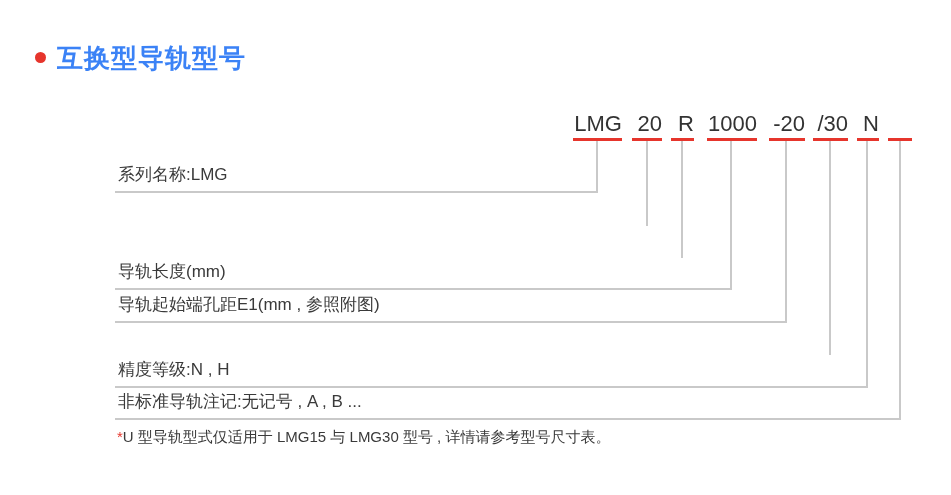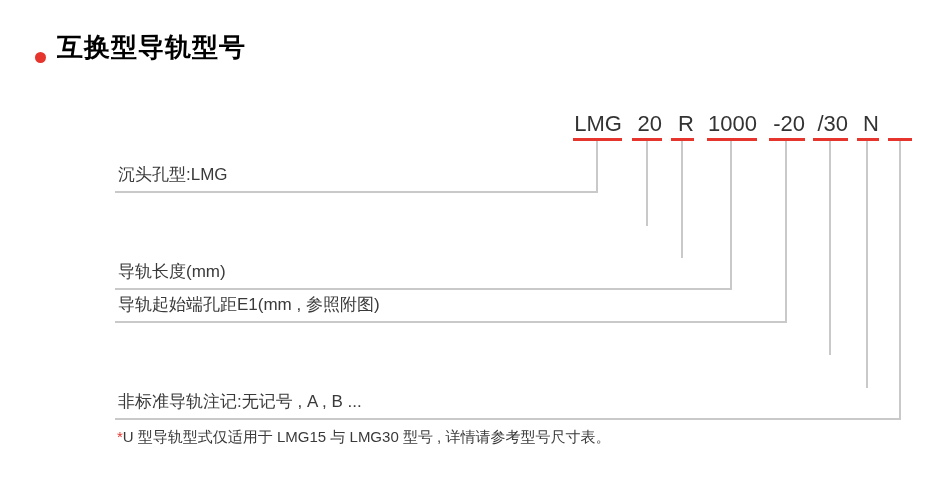--- a/index.html
+++ b/index.html
@@ -10,22 +10,22 @@
   .page{
     position:relative;width:951px;height:495px;background:#ffffff;
     font-family:"Liberation Sans","DejaVu Sans",sans-serif;color:#363636;
     overflow:hidden;
   }
   .bullet{
     position:absolute;left:35px;top:52px;width:11px;height:11px;
     border-radius:50%;background:var(--accent);
   }
   .title{
-    position:absolute;left:57px;top:30px;margin:0;
-    font-size:26px;font-weight:600;letter-spacing:1px;color:#000000;
+    position:absolute;left:57px;top:41px;margin:0;
+    font-size:26px;font-weight:600;letter-spacing:1px;color:#3b82f6;
     white-space:nowrap;
   }
   .seg{
     position:absolute;top:111px;height:27px;line-height:25px;
     text-align:right;font-size:22px;font-weight:500;color:#333333;
     border-bottom:3px solid var(--accent);white-space:nowrap;
   }
   .vline{
     position:absolute;top:141px;width:2px;background:var(--line);
   }
@@ -65,27 +65,30 @@
   <div class="vline" style="left:596px;height:52px"></div>
   <div class="vline" style="left:646px;height:85px"></div>
   <div class="vline" style="left:681px;height:117px"></div>
   <div class="vline" style="left:730px;height:149px"></div>
   <div class="vline" style="left:785px;height:182px"></div>
   <div class="vline" style="left:829px;height:214px"></div>
   <div class="vline" style="left:866px;height:247px"></div>
   <div class="vline" style="left:899px;height:279px"></div>
 
   <div class="row" style="top:165px;width:483px">
-    <span class="txt"><span>沉头孔型:LMG</span><span class="star"></span><span></span></span>
+    <span class="txt"><span>系列名称:LMG</span><span class="star"></span><span></span></span>
   </div>
   <div class="row" style="top:262px;width:617px">
     <span class="txt"><span>导轨长度(mm)</span><span class="star"></span><span></span></span>
   </div>
   <div class="row" style="top:295px;width:672px">
     <span class="txt"><span>导轨起始端孔距E1(mm , 参照附图)</span><span class="star"></span><span></span></span>
+  </div>
+  <div class="row" style="top:360px;width:753px">
+    <span class="txt"><span>精度等级:N , H</span><span class="star"></span><span></span></span>
   </div>
   <div class="row" style="top:392px;width:786px">
     <span class="txt"><span>非标准导轨注记:无记号 , A , B ...</span><span class="star"></span><span></span></span>
   </div>
 
   <div class="footnote">
     <span class="star">*</span><span>U 型导轨型式仅适用于 LMG15 与 LMG30 型号 , 详情请参考型号尺寸表。</span>
   </div>
 
 </div>

